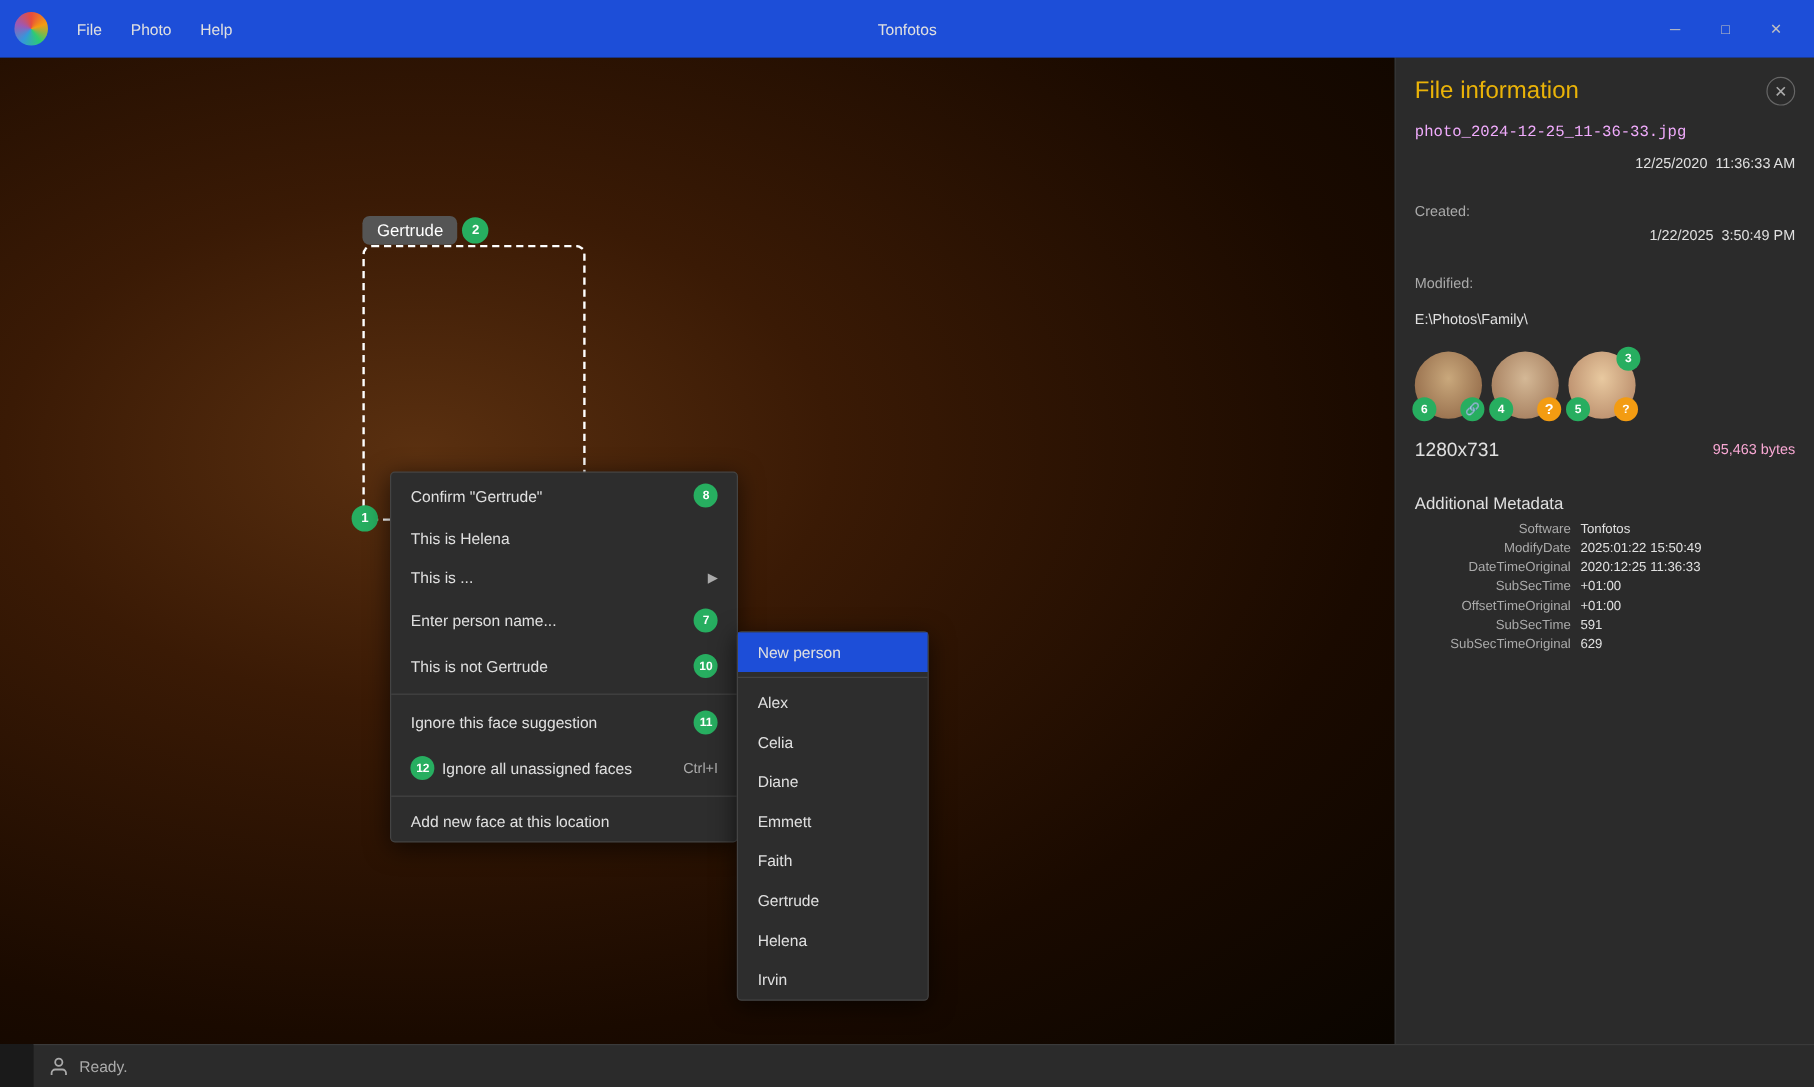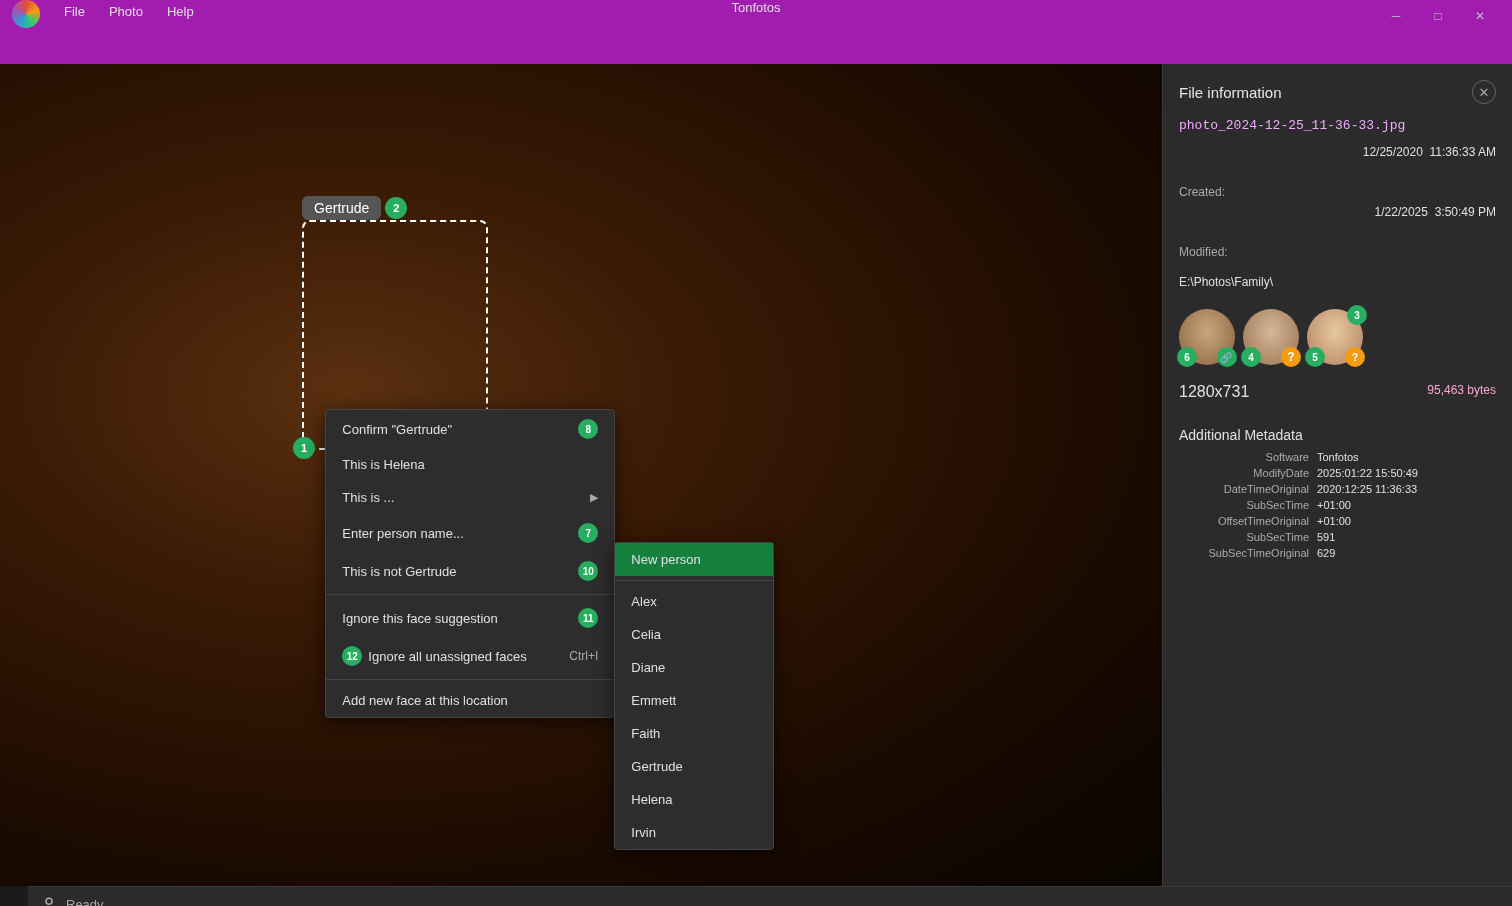--- a/index.html
+++ b/index.html
@@ -8,23 +8,24 @@
       height: 906px;
       background: #1a1a1a;
       font-family: 'Segoe UI', Arial, sans-serif;
       overflow: hidden;
       position: relative;
     }
 
     
     #titlebar {
       width: 100%;
-      height: 64px;
-      background: #a21caf;
-      display: flex;
+      height: 48px;
+      background: #1d4ed8;
+      display: flex;
+      align-items: center;
       padding: 0 12px;
       position: relative;
       z-index: 100;
     }
     #app-icon {
       width: 28px; height: 28px;
       border-radius: 50%;
       background: conic-gradient(from 0deg, #e74c3c, #f39c12, #2ecc71, #3498db, #9b59b6, #e74c3c);
       margin-right: 14px;
       flex-shrink: 0;
@@ -205,21 +206,21 @@
     }
     .submenu-item {
       padding: 9px 16px;
       color: #e0e0e0;
       font-size: 13px;
       cursor: pointer;
       display: flex;
       align-items: center;
       justify-content: space-between;
     }
-    .submenu-item.highlighted { background: #15803d; }
+    .submenu-item.highlighted { background: #1d4ed8; }
     .submenu-separator {
       height: 1px;
       background: #444;
       margin: 4px 0;
     }
 
     
     #right-panel {
       width: 350px;
       background: #2b2b2b;
@@ -229,22 +230,22 @@
       padding: 16px;
       overflow-y: auto;
     }
     #panel-header {
       display: flex;
       align-items: center;
       justify-content: space-between;
       margin-bottom: 14px;
     }
     #panel-title {
-      color: #e5e5e5;
-      font-size: 15px;
+      color: #eab308;
+      font-size: 20px;
       font-weight: 500;
     }
     #panel-close {
       width: 24px; height: 24px;
       border-radius: 50%;
       border: 1px solid #666;
       display: flex; align-items: center; justify-content: center;
       color: #aaa;
       cursor: pointer;
       font-size: 13px;

